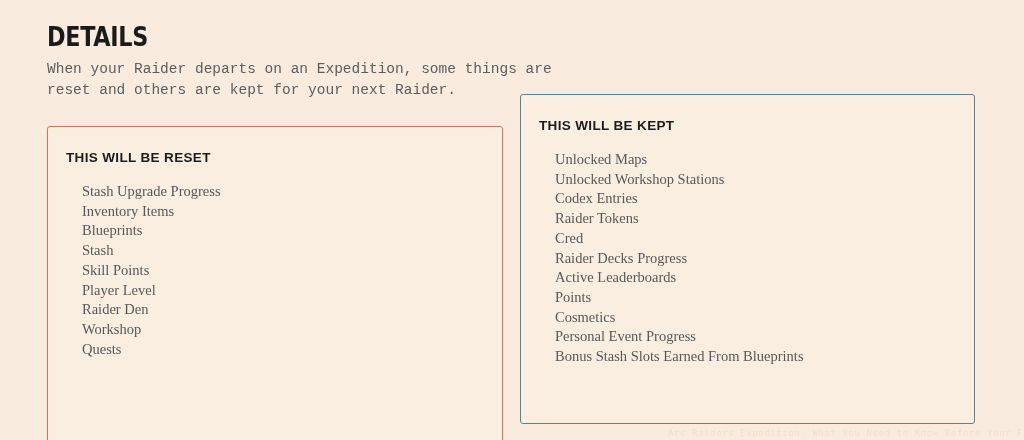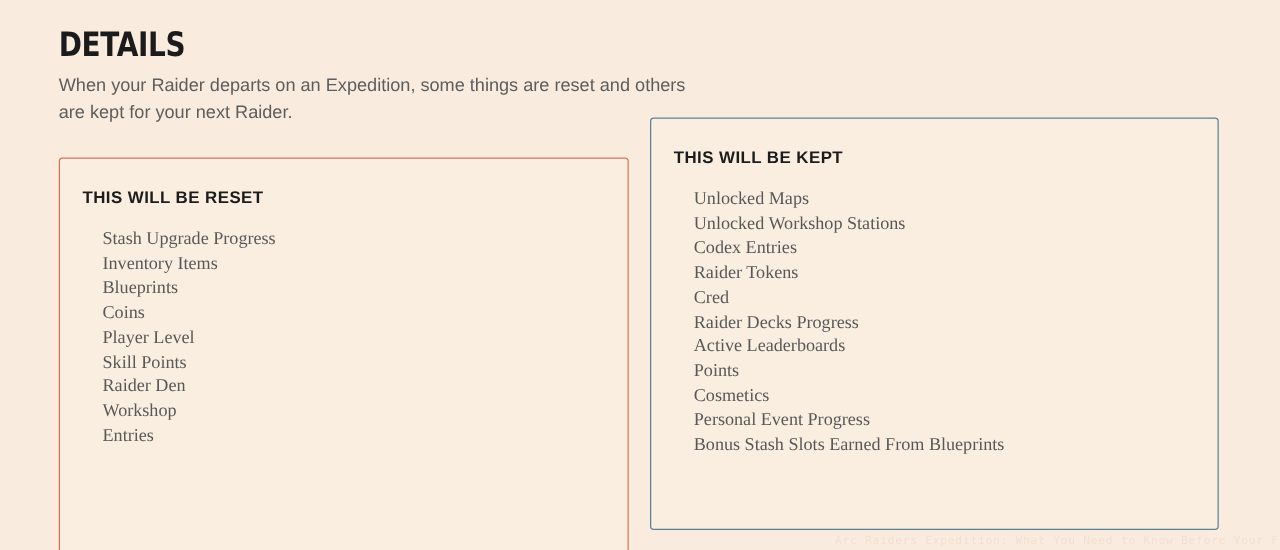--- a/index.html
+++ b/index.html
@@ -39,21 +39,21 @@
   }
 
   .page-subtitle {
     position: absolute;
     left: 47px;
     top: 44px;
     width: 520px;
     font-size: 14.5px;
     line-height: 21px;
     color: #5d5d5d;
-    font-family: Liberation Sans, sans-serif;
+    font-family: Liberation Mono, monospace;
   }
 
   
   .panel {
     position: absolute;
     top: 94px;
     height: 330px;
     box-sizing: border-box;
     background: #faeee1;
     border-width: 1.5px;
@@ -124,26 +124,26 @@
   <h1 class="page-title">DETAILS</h1>
 
   <p class="page-subtitle">When your Raider departs on an Expedition, some things are reset and others are kept for your next Raider.</p>
 
   <section class="panel panel-reset">
     <div class="panel-heading">THIS WILL BE RESET</div>
     <ul class="panel-list">
       <li>Stash Upgrade Progress</li>
       <li>Inventory Items</li>
       <li>Blueprints</li>
-      <li>Coins</li>
+      <li>Stash</li>
+      <li>Skill Points</li>
       <li>Player Level</li>
-      <li>Skill Points</li>
       <li>Raider Den</li>
       <li>Workshop</li>
-      <li>Entries</li>
+      <li>Quests</li>
     </ul>
   </section>
 
   <section class="panel panel-kept">
     <div class="panel-heading">THIS WILL BE KEPT</div>
     <ul class="panel-list">
       <li>Unlocked Maps</li>
       <li>Unlocked Workshop Stations</li>
       <li>Codex Entries</li>
       <li>Raider Tokens</li>

